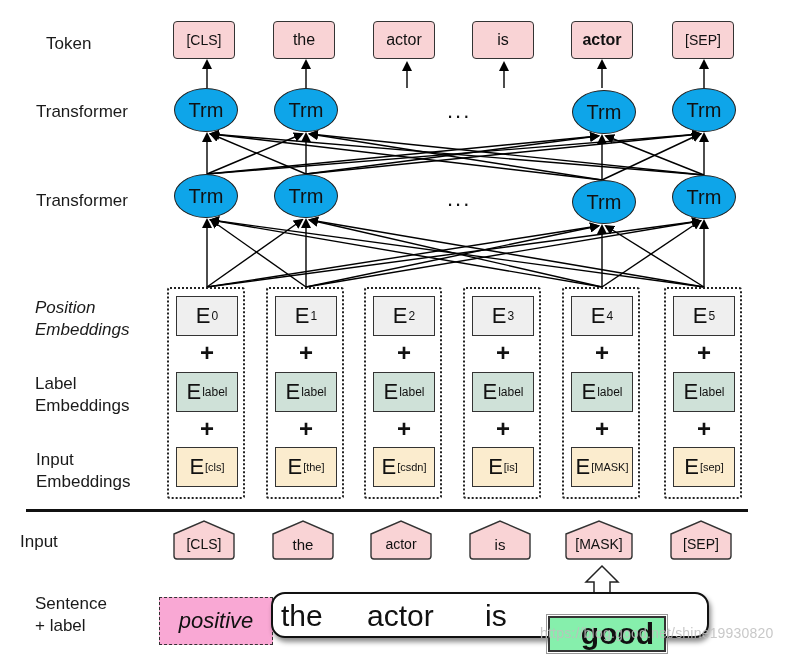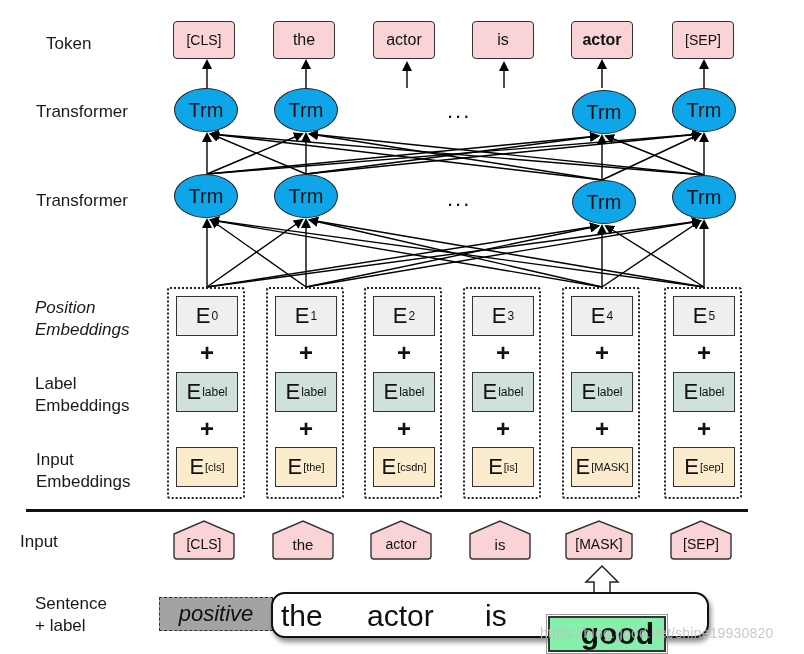--- a/index.html
+++ b/index.html
@@ -24,22 +24,22 @@
   .ebox.pos { background: #efefef; }
   .ebox.lab { background: #cfe1d8; }
   .ebox.tok { background: #fbecce; }
   .ebox.tok sub { font-size: 11px; }
   .plus { position: absolute; font-size: 24px; font-weight: bold; width: 20px; text-align: center; line-height: 20px; }
   .dots { position: absolute; font-size: 22px; letter-spacing: 2px; }
   .sep { position: absolute; left: 26px; top: 509px; width: 722px; height: 3px; background: #111; }
   .inp { position: absolute; width: 62px; height: 40px; }
   .inp svg { position: absolute; left: 0; top: 0; }
   .inp span { position: absolute; left: 0; right: 0; top: 16px; text-align: center; font-size: 15px; }
-  .poslabel { position: absolute; left: 159px; top: 597px; width: 114px; height: 34px;
-              background: #a3a3a3; border: 1.5px dashed #333; box-sizing: border-box;
+  .poslabel { position: absolute; left: 159px; top: 597px; width: 114px; height: 48px;
+              background: #f9a8d4; border: 1.5px dashed #333; box-sizing: border-box;
               font-style: italic; font-size: 22px; display: flex; align-items: center; justify-content: center; }
   .sentbar { position: absolute; left: 271px; top: 592px; width: 438px; height: 46px;
              background: #fff; border: 2px solid #111; border-radius: 14px; box-sizing: border-box;
              box-shadow: 2px 4px 5px rgba(0,0,0,0.45); }
   .word { position: absolute; top: 599px; font-size: 30px; line-height: 34px; }
   .goodbox { position: absolute; left: 548px; top: 616px; width: 118px; height: 36px;
              border: 2px solid #333; outline: 1px solid #999; outline-offset: 1px; box-sizing: border-box; background: #86efac;
              display: flex; align-items: center; justify-content: center; font-size: 30px; font-weight: bold; padding-left: 21px; }
   .watermark { position: absolute; left: 540px; top: 625px; font-size: 14px; color: rgba(190,190,190,0.85); letter-spacing: 0.2px; }
 </style>

